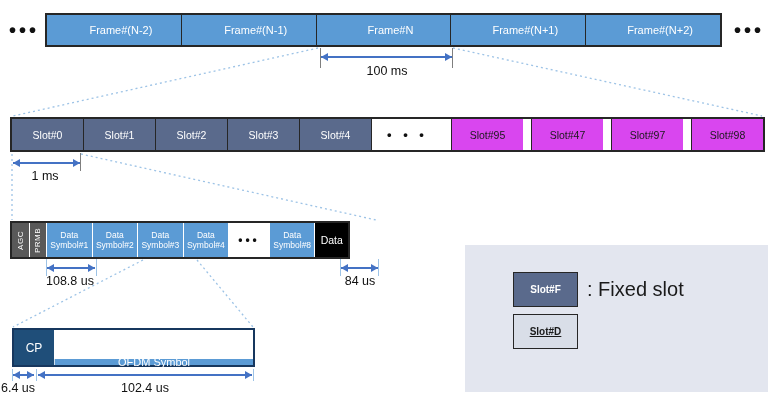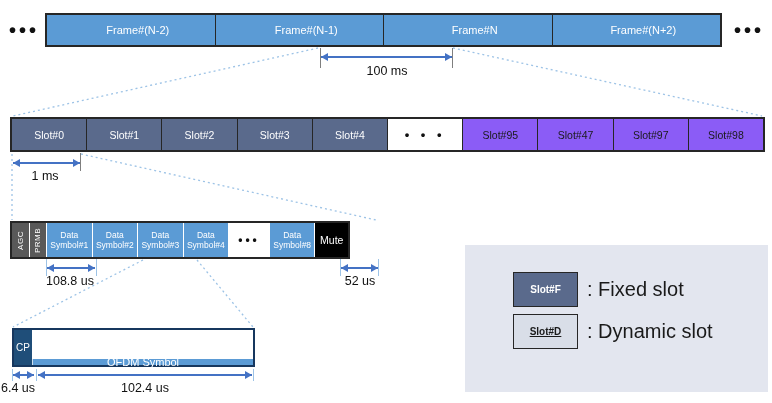--- a/index.html
+++ b/index.html
@@ -19,37 +19,37 @@
                 display:flex; align-items:center; justify-content:center;
                 border-left:1.5px solid #262626;padding-left:14px; }
   .frame-cell:first-child { border-left:none; }
 
   
   .slot-row { display:flex; border:2px solid #262626; }
   .slot-cell { flex:1; font-size:10.5px; display:flex; align-items:center;
                justify-content:center; border-left:1px solid #262626; }
   .slot-cell:first-child { border-left:none; }
   .slot-fixed { background:#5A6A8C; color:#fff; }
-  .slot-dyn { background:#8b5cf6; color:#1a1a1a; }
+  .slot-dyn { background:#d946ef; color:#1a1a1a;margin-left:8px; }
   .slot-dots { background:#fff; color:#111; font-size:13px; font-weight:bold; letter-spacing:4px; }
 
   
   .sym-row { display:flex; border:2px solid #262626; }
   .sym-cell { display:flex; align-items:center; justify-content:center;
               border-left:1px solid #fff; color:#fff; text-align:center; }
   .sym-cell:first-child { border-left:none; }
   .sym-agc { width:17px; background:#595959; }
   .sym-agc .vtext { transform:rotate(-90deg); font-size:8px; white-space:nowrap; letter-spacing:.5px; }
   .sym-data { width:50px; background:#5B9BD5; font-size:8.5px; line-height:1.18; padding:0 1px; }
   .sym-dots { width:45px; background:#fff; color:#111; font-weight:bold; font-size:12px; letter-spacing:3px; }
   .sym-mute { width:37px; background:#000; font-size:10.5px; }
 
   
   .ofdm-row { display:flex; border:2px solid #17375E; }
-  .ofdm-cp { width:18px; background:#1F4E79; color:#fff; font-size:10px;
+  .ofdm-cp { width:40px; background:#1F4E79; color:#fff; font-size:12px;
              display:flex; align-items:center; justify-content:center; }
   .ofdm-sym { flex:1; background:#5B9BD5; color:#fff; font-size:11px;
               display:flex; align-items:center; justify-content:center;
               border-left:1px solid #cfe0ef;margin-top:29px; }
 
   
   .arrow { position:absolute; height:2px; background:#4472C4; }
   .arrow::before { content:""; position:absolute; left:0; top:-3px; width:0; height:0;
                    border-top:4px solid transparent; border-bottom:4px solid transparent;
                    border-right:7px solid #4472C4; }
@@ -88,20 +88,21 @@
       <line x1="197" y1="260" x2="253" y2="327"></line>
     </g>
   </svg>
 
   <div class="abs dots" style="left:4px; top:13px; width:40px; height:34px; font-size:20px; letter-spacing:3px;">•••</div>
 
   <div class="abs frame-row" style="left:45px; top:13px; width:677px; height:34px;">
     <div class="frame-cell">Frame#(N-2)</div>
     <div class="frame-cell">Frame#(N-1)</div>
     <div class="frame-cell">Frame#N</div>
+    <div class="frame-cell">Frame#(N+1)</div>
     <div class="frame-cell">Frame#(N+2)</div>
   </div>
 
   <div class="abs dots" style="left:728px; top:13px; width:42px; height:34px; font-size:20px; letter-spacing:3px;">•••</div>
 
   <div class="vtick-dark" style="left:320px; top:48px; height:20px;"></div>
   <div class="vtick-dark" style="left:452px; top:48px; height:20px;"></div>
   <div class="arrow" style="left:321px; top:56px; width:131px;"></div>
   <div class="mlabel" style="left:323px; top:64px; width:128px;">100 ms</div>
 
@@ -128,46 +129,45 @@
     </div>
     <div class="sym-cell sym-agc">
       <span class="vtext">PRMB</span>
     </div>
     <div class="sym-cell sym-data">Data Symbol#1</div>
     <div class="sym-cell sym-data">Data Symbol#2</div>
     <div class="sym-cell sym-data">Data Symbol#3</div>
     <div class="sym-cell sym-data">Data Symbol#4</div>
     <div class="sym-cell sym-dots">•••</div>
     <div class="sym-cell sym-data">Data Symbol#8</div>
-    <div class="sym-cell sym-mute">Mute</div>
+    <div class="sym-cell sym-mute">Data</div>
   </div>
 
   <div class="vtick-blue" style="left:46px; top:259px; height:17px;"></div>
   <div class="vtick-blue" style="left:96px; top:259px; height:17px;"></div>
   <div class="arrow" style="left:47px; top:267px; width:48px;"></div>
   <div class="mlabel" style="left:22px; top:274px; width:96px;">108.8 us</div>
 
   <div class="vtick-blue" style="left:340px; top:259px; height:17px;"></div>
   <div class="vtick-blue" style="left:378px; top:259px; height:17px;"></div>
   <div class="arrow" style="left:341px; top:267px; width:37px;"></div>
-  <div class="mlabel" style="left:320px; top:274px; width:80px;">52 us</div>
+  <div class="mlabel" style="left:320px; top:274px; width:80px;">84 us</div>
 
   <div class="abs ofdm-row" style="left:12px; top:328px; width:243px; height:39px;">
     <div class="ofdm-cp">CP</div>
     <div class="ofdm-sym">OFDM Symbol</div>
   </div>
 
   <div class="vtick-blue" style="left:12px; top:369px; height:12px;"></div>
   <div class="vtick-blue" style="left:36px; top:369px; height:12px;"></div>
   <div class="vtick-blue" style="left:253px; top:369px; height:12px;"></div>
   <div class="arrow" style="left:13px; top:374px; width:21px;"></div>
   <div class="arrow" style="left:38px; top:374px; width:214px;"></div>
   <div class="mlabel" style="left:-2px; top:381px; width:40px;">6.4 us</div>
   <div class="mlabel" style="left:95px; top:381px; width:100px;">102.4 us</div>
 
   <div class="abs legend" style="left:465px; top:245px; width:303px; height:147px;">
     <div class="chip chip-fixed" style="left:48px; top:27px;">Slot#F</div>
     <div class="legend-text" style="left:122px; top:27px;">: Fixed slot</div>
     <div class="chip chip-dyn" style="left:48px; top:69px;text-decoration:underline;">Slot#D</div>
-    <div class="legend-text" style="left:122px; top:69px;">: Dynamic slot</div>
   </div>
 
 </div>
 
 </body></html>

